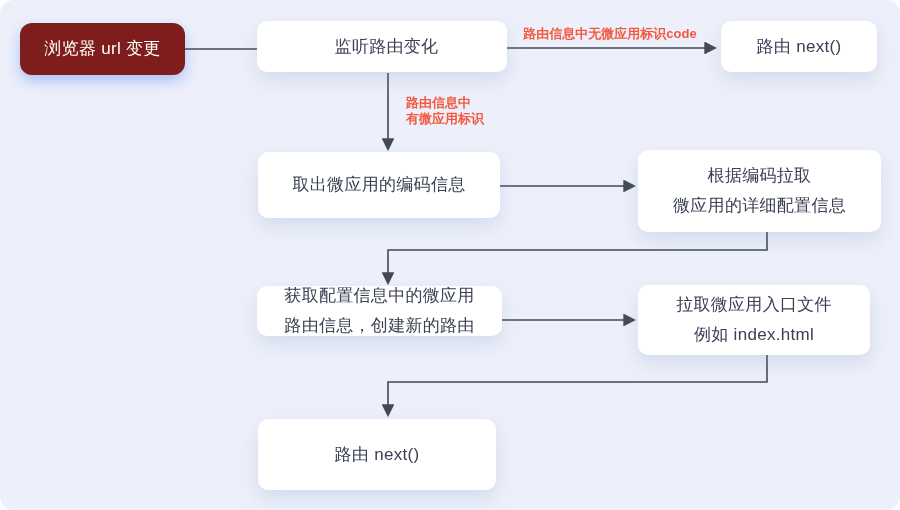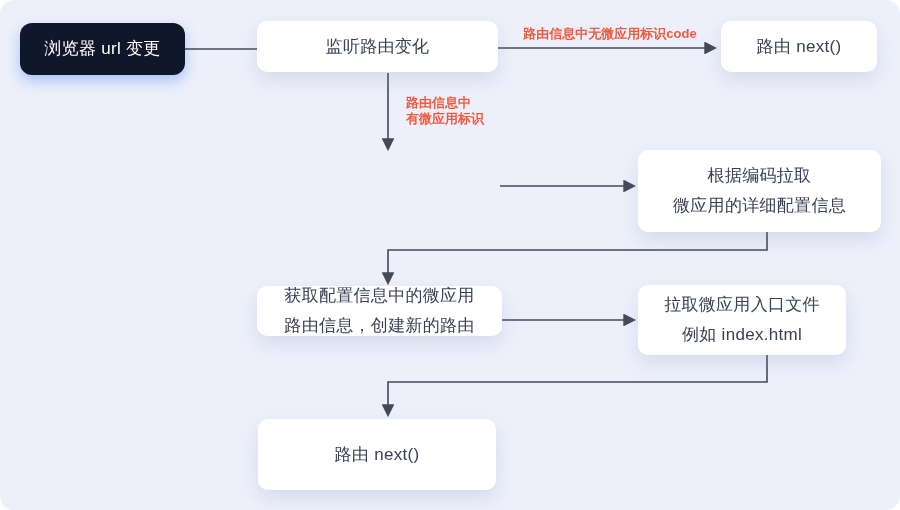--- a/index.html
+++ b/index.html
@@ -38,32 +38,32 @@
     border-radius: 10px;
     box-shadow: 0 8px 18px rgba(125, 145, 195, 0.22);
     color: #3b4154;
     font-size: 17px;
     font-weight: 500;
     line-height: 30px;
     letter-spacing: 0.3px;
   }
   .node-start {
     left: 20px; top: 23px; width: 165px; height: 52px;
-    background: #0f172a;
+    background: #7f1d1d;
     color: #ffffff;
     border-radius: 12px;
     box-shadow: 0 6px 14px rgba(13, 85, 239, 0.30);
     font-size: 17px;
   }
-  .node-listen      { left: 257px; top: 21px;  width: 241px; height: 51px; }
+  .node-listen      { left: 257px; top: 21px;  width: 241px; height: 51px; padding-left: 9px; }
   .node-next-top    { left: 721px; top: 21px;  width: 156px; height: 51px; }
   .node-extract     { left: 258px; top: 152px; width: 242px; height: 66px; }
   .node-fetch-config{ left: 638px; top: 150px; width: 243px; height: 82px; }
   .node-create-route{ left: 257px; top: 286px; width: 245px; height: 50px; }
-  .node-fetch-entry { left: 638px; top: 285px; width: 208px; height: 70px; }
+  .node-fetch-entry { left: 638px; top: 285px; width: 232px; height: 70px; }
   .node-next-bottom { left: 258px; top: 419px; width: 238px; height: 71px; }
   .edge-label {
     position: absolute;
     color: #f5593d;
     font-size: 13px;
     font-weight: 700;
     white-space: pre-line;
     line-height: 16px;
   }
   .label-no-code {
@@ -94,20 +94,21 @@
     <path class="edge" d="M502,320 H631" marker-end="url(#arrow)"></path>
     <path class="edge" d="M767,355 V382 H388 V412" marker-end="url(#arrow)"></path>
   </svg>
 
   <div class="node node-start">浏览器 url 变更</div>
 
   <div class="node node-listen">监听路由变化</div>
 
   <div class="node node-next-top">路由 next()</div>
 
+  <div class="node node-extract">取出微应用的编码信息</div>
 
   <div class="node node-fetch-config">根据编码拉取
 微应用的详细配置信息</div>
 
   <div class="node node-create-route">获取配置信息中的微应用
 路由信息，创建新的路由</div>
 
   <div class="node node-fetch-entry">拉取微应用入口文件
 例如 index.html</div>
 

